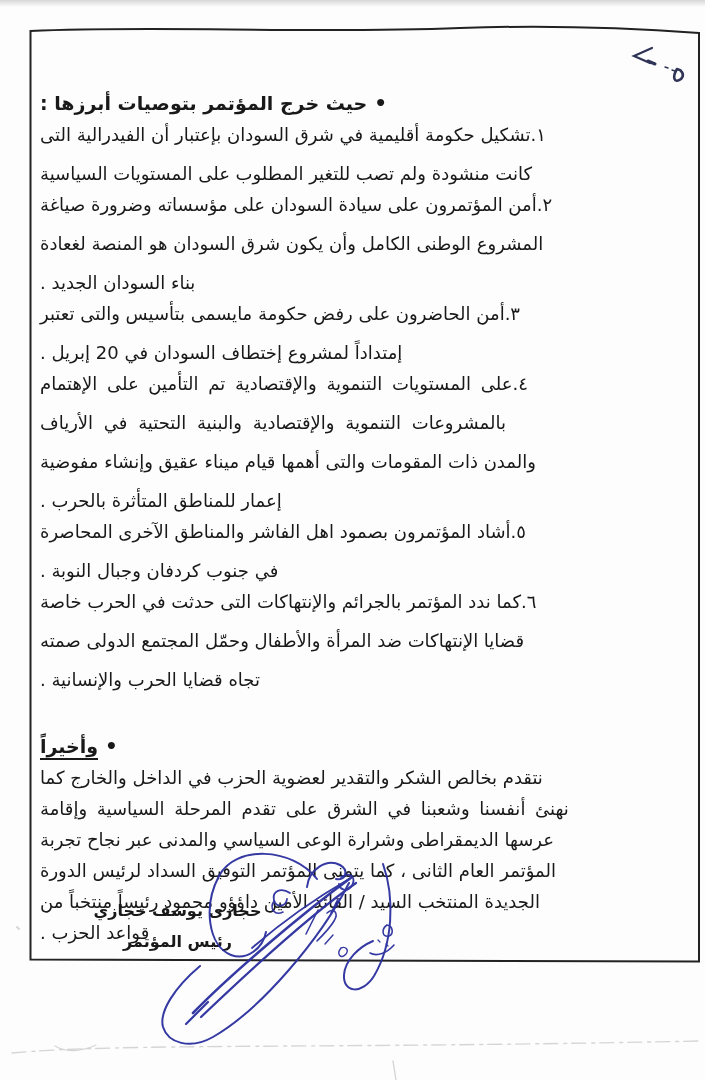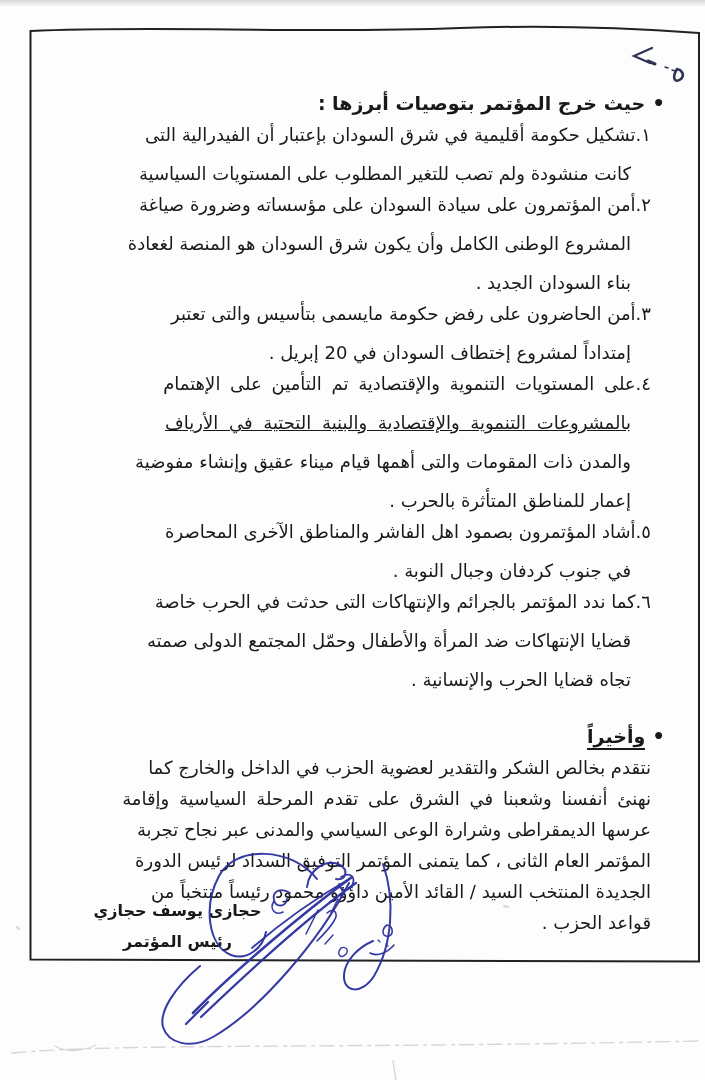--- a/index.html
+++ b/index.html
@@ -14,33 +14,33 @@
     color:var(--text,#1a1a1a);
   }
   .page::before{ 
     content:"";position:absolute;top:0;left:0;right:0;height:7px;
     background:linear-gradient(#d7d7d7,rgba(255,255,255,0));
     pointer-events:none;
   }
   .overlay{position:absolute;top:0;left:0;pointer-events:none;}
   .content{
     position:absolute;top:88px;right:40px;width:625px;
-    direction:rtl;text-align:right;
+    direction:rtl;text-align:left;
     font-size:18px;line-height:31px;
   }
   .line{white-space:nowrap;}
   .num{padding-right:14px;}   
   .cont{padding-right:34px;margin-top:8px;}  
   .para{padding-right:14px;}
   .heading{font-weight:bold;font-size:19px;}
   .bullet{margin-left:7px;font-size:20px;}
-  .closing-heading{font-weight:bold;font-size:19px;margin-top:26px;}
+  .closing-heading{font-weight:bold;font-size:19px;margin-top:36px;}
   .underlined{border-bottom:2.5px solid var(--text,#1a1a1a);padding-bottom:1px;}
   .sp1{word-spacing:4px;}
-  .sp2{word-spacing:5px;text-decoration:underline;}
+  .sp2{word-spacing:5px;}
   .sig-block{
     position:absolute;left:50px;top:895px;width:255px;
     direction:rtl;text-align:center;
     font-weight:bold;font-size:16px;line-height:31px;
     color:var(--text,#1a1a1a);
   }
   svg path{fill:none;}
 </style>
 </head>
 <body>

